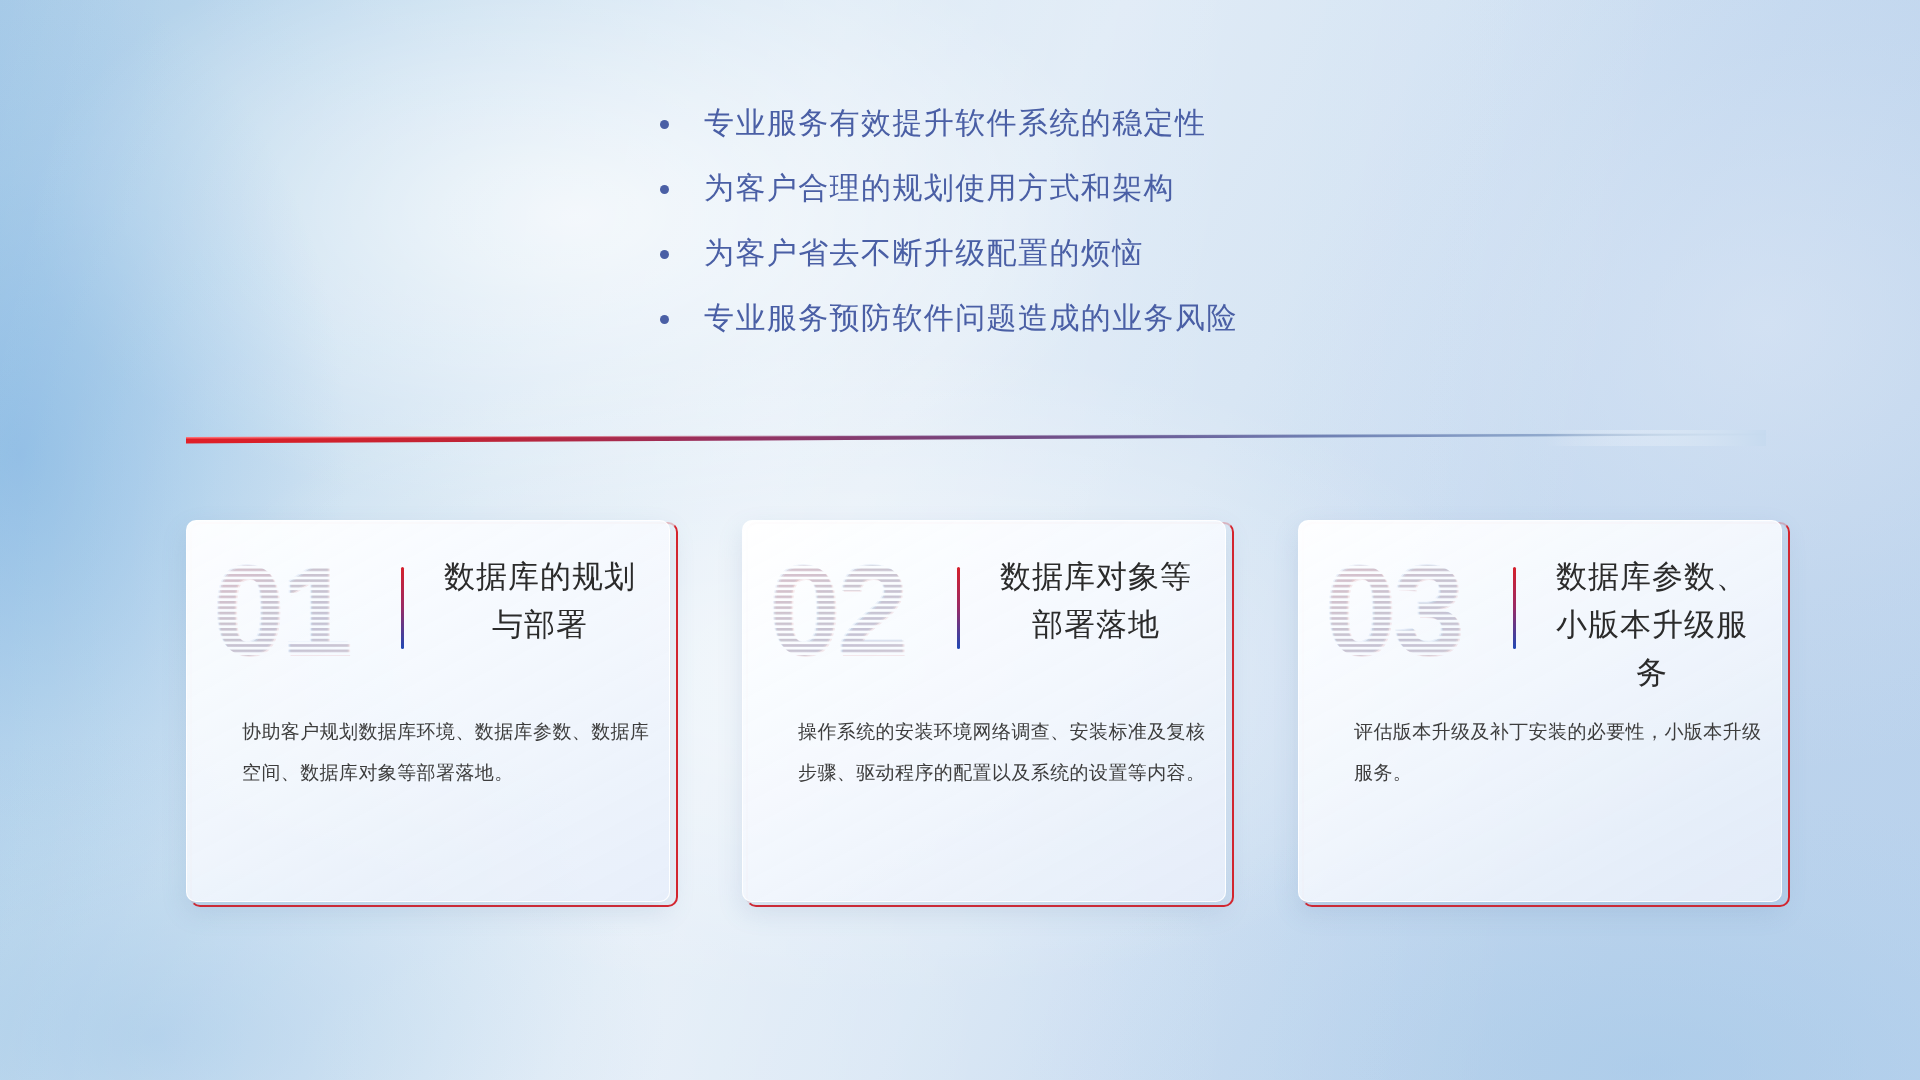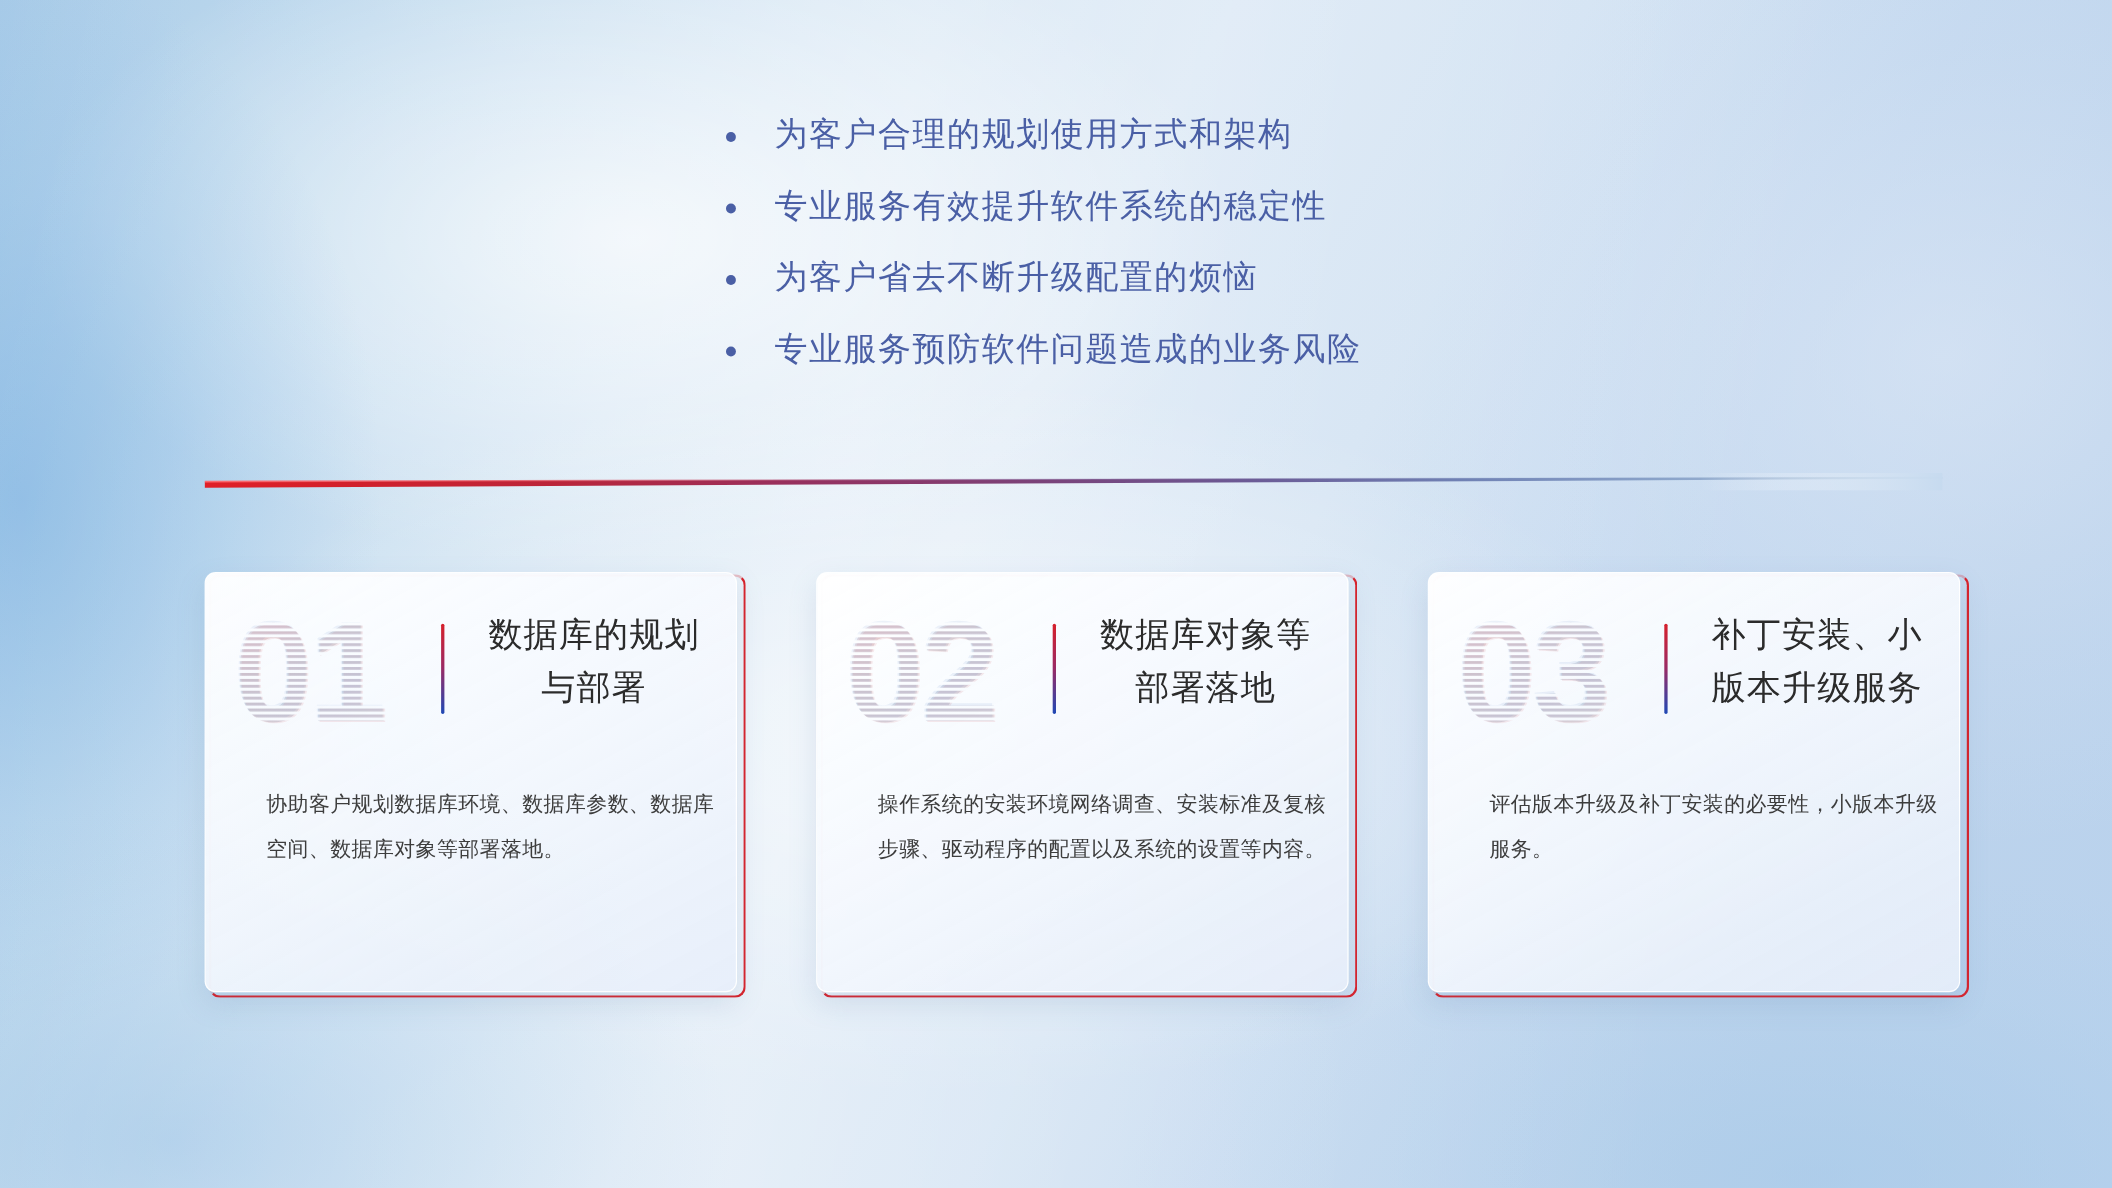--- a/index.html
+++ b/index.html
@@ -216,25 +216,25 @@
   <div class="bg-layer bg-glow4"></div>
   <div class="bg-layer bg-glow3"></div>
   <div class="bg-layer bg-glow2"></div>
   <div class="bg-layer bg-glow5"></div>
   <div class="bg-layer bg-glow6"></div>
   <div class="bg-layer bg-glow7"></div>
 
   <ul id="bullets" style="list-style:none;">
     <li class="bullet-row">
       <span class="bullet-dot"></span>
-      <span class="bullet-text">为客户合理的规划使用方式和架构</span>
+      <span class="bullet-text">专业服务有效提升软件系统的稳定性</span>
     </li>
     <li class="bullet-row">
       <span class="bullet-dot"></span>
-      <span class="bullet-text">专业服务有效提升软件系统的稳定性</span>
+      <span class="bullet-text">为客户合理的规划使用方式和架构</span>
     </li>
     <li class="bullet-row">
       <span class="bullet-dot"></span>
       <span class="bullet-text">为客户省去不断升级配置的烦恼</span>
     </li>
     <li class="bullet-row">
       <span class="bullet-dot"></span>
       <span class="bullet-text">专业服务预防软件问题造成的业务风险</span>
     </li>
   </ul>
@@ -374,20 +374,20 @@
               <text x="2" y="108" font-family="'Liberation Sans',sans-serif" font-size="128" font-weight="700" letter-spacing="-3" fill="url(#ntint3)">03</text>
             </g>
             <g mask="url(#nmask3)" opacity=".30">
               <text x="3.4" y="109" font-family="'Liberation Sans',sans-serif" font-size="128" font-weight="700" letter-spacing="-3" fill="#d06a74">03</text>
             </g>
             <g mask="url(#nmask3)" opacity=".22">
               <text x="0.8" y="107" font-family="'Liberation Sans',sans-serif" font-size="128" font-weight="700" letter-spacing="-3" fill="#5a7fc4">03</text>
             </g>
           </svg>
           <div class="card-rule"></div>
-          <div class="card-title">补丁安装、小版本升级服务</div>
+          <div class="card-title">数据库参数、小版本升级服务</div>
         </div>
         <div class="card-text">评估版本升级及补丁安装的必要性，小版本升级服务。</div>
       </div>
     </div>
 
   </div>
 </div>
 
 </body></html>

